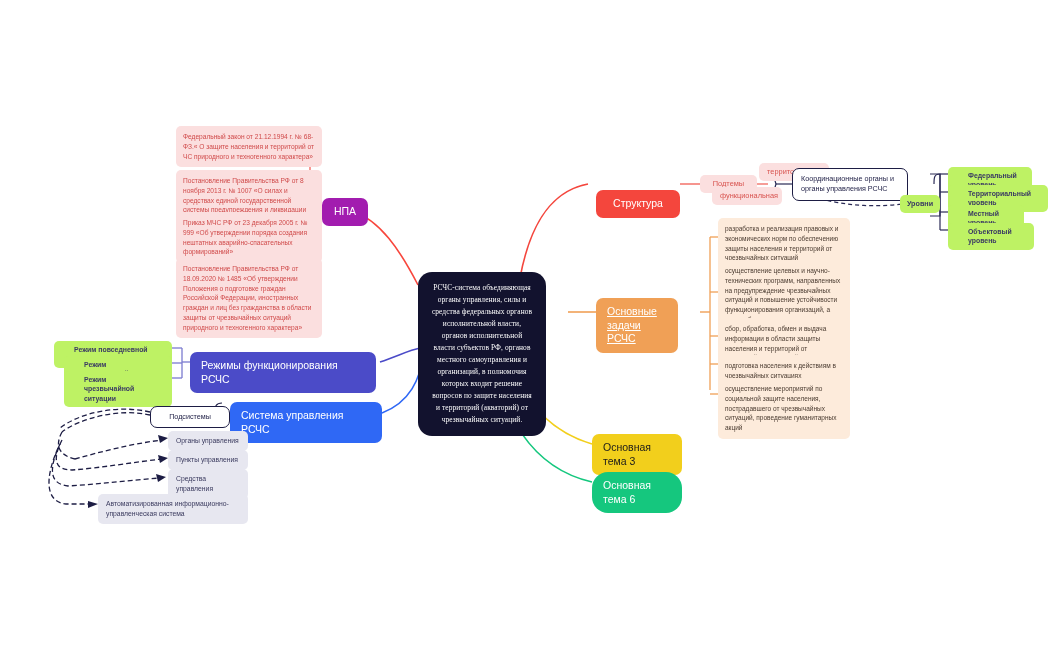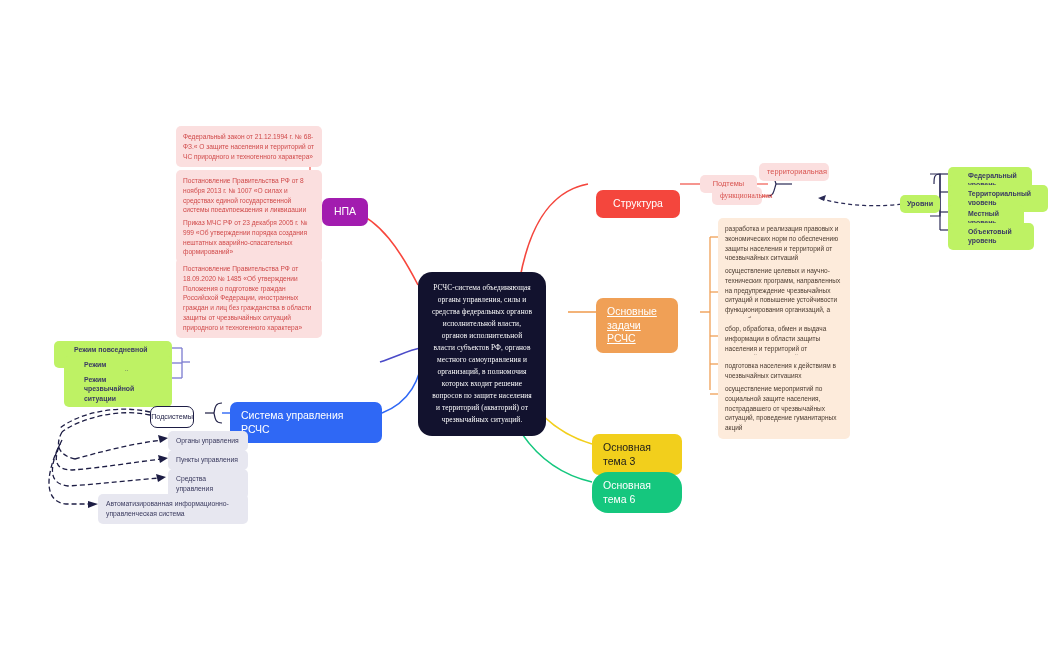--- a/index.html
+++ b/index.html
@@ -146,48 +146,50 @@
   <div class="node card-pink" style="left:176px;top:126px;width:146px;">Федеральный закон от 21.12.1994 г. № 68-ФЗ.« О защите населения и территорий от ЧС природного и техногенного характера»</div>
   <div class="node card-pink" style="left:176px;top:170px;width:146px;">Постановление Правительства РФ от 8 ноября 2013 г. № 1007 «О силах и средствах единой государственной системы предупреждения и ликвидации ЧС»</div>
   <div class="node card-pink" style="left:176px;top:212px;width:146px;">Приказ МЧС РФ от 23 декабря 2005 г. № 999 «Об утверждении порядка создания нештатных аварийно-спасательных формирований»</div>
   <div class="node card-pink" style="left:176px;top:258px;width:146px;">Постановление Правительства РФ от 18.09.2020 № 1485 «Об утверждении Положения о подготовке граждан Российской Федерации, иностранных граждан и лиц без гражданства в области защиты от чрезвычайных ситуаций природного и техногенного характера»</div>
 
   <div class="node topic red2" style="left:596px;top:172px;width:84px;justify-content:center;">Структура</div>
 
   <div class="node chip-pink" style="left:700px;top:175px;width:57px;justify-content:center;">Подтемы</div>
 
   <div class="node chip-pink" style="left:712px;top:163px;width:70px;margin-left:47px;">территориальная</div>
-  <div class="node chip-pink" style="left:712px;top:187px;width:50px;font-family:Liberation Serif, serif;">функциональная</div>
+  <div class="node chip-pink" style="left:712px;top:187px;width:70px;">функциональная</div>
 
+  <div class="node box-outline" style="left:792px;top:168px;width:116px;">Координационные органы и органы управления РСЧС</div>
 
   <div class="node chip-lav" style="left:900px;top:195px;width:40px;justify-content:center;">Уровни</div>
 
   <div class="node chip-lav small" style="left:948px;top:167px;width:84px;">Федеральный уровень</div>
   <div class="node chip-lav small" style="left:948px;top:185px;width:100px;">Территориальный уровень</div>
   <div class="node chip-lav small" style="left:948px;top:205px;width:76px;">Местный уровень</div>
   <div class="node chip-lav small" style="left:948px;top:223px;width:86px;">Объектовый уровень</div>
 
   <div class="node topic orange" style="left:596px;top:298px;width:82px;text-decoration:underline;">Основные задачи РСЧС</div>
 
   <div class="node card-peach" style="left:718px;top:218px;width:132px;">разработка и реализация правовых и экономических норм по обеспечению защиты населения и территорий от чрезвычайных ситуаций</div>
   <div class="node card-peach" style="left:718px;top:260px;width:132px;">осуществление целевых и научно-технических программ, направленных на предупреждение чрезвычайных ситуаций и повышение устойчивости функционирования организаций, а также объектов социального назначения в чрезвычайных ситуациях;</div>
   <div class="node card-peach" style="left:718px;top:318px;width:132px;">сбор, обработка, обмен и выдача информации в области защиты населения и территорий от чрезвычайных ситуаций</div>
   <div class="node card-peach" style="left:718px;top:355px;width:132px;">подготовка населения к действиям в чрезвычайных ситуациях</div>
   <div class="node card-peach" style="left:718px;top:378px;width:132px;">осуществление мероприятий по социальной защите населения, пострадавшего от чрезвычайных ситуаций, проведение гуманитарных акций</div>
 
   <div class="node topic yellow" style="left:592px;top:434px;width:90px;justify-content:center;">Основная тема 3</div>
   <div class="node topic green" style="left:592px;top:472px;width:90px;justify-content:center;border-radius:16px;">Основная тема 6</div>
 
+  <div class="node topic indigo" style="left:190px;top:352px;width:186px;justify-content:center;">Режимы функционирования РСЧС</div>
 
   <div class="node chip-lav small" style="left:54px;top:341px;width:118px;">Режим повседневной деятельности</div>
   <div class="node chip-lav small" style="left:64px;top:356px;width:108px;">Режим повышенной готовности</div>
   <div class="node chip-lav small" style="left:64px;top:371px;width:108px;">Режим чрезвычайной ситуации</div>
 
   <div class="node topic blue" style="left:230px;top:402px;width:152px;justify-content:center;">Система управления РСЧС</div>
 
-  <div class="node box-outline center" style="left:150px;top:406px;width:44px;justify-content:center;">Подсистемы</div>
+  <div class="node box-outline center" style="left:150px;top:406px;width:80px;justify-content:center;">Подсистемы</div>
 
   <div class="node card-lav" style="left:168px;top:431px;width:80px;">Органы управления</div>
   <div class="node card-lav" style="left:168px;top:450px;width:80px;">Пункты управления</div>
   <div class="node card-lav" style="left:168px;top:469px;width:80px;">Средства управления</div>
   <div class="node card-lav" style="left:98px;top:494px;width:150px;">Автоматизированная информационно-управленческая система</div>
 
 </div>
 
 </body></html>

